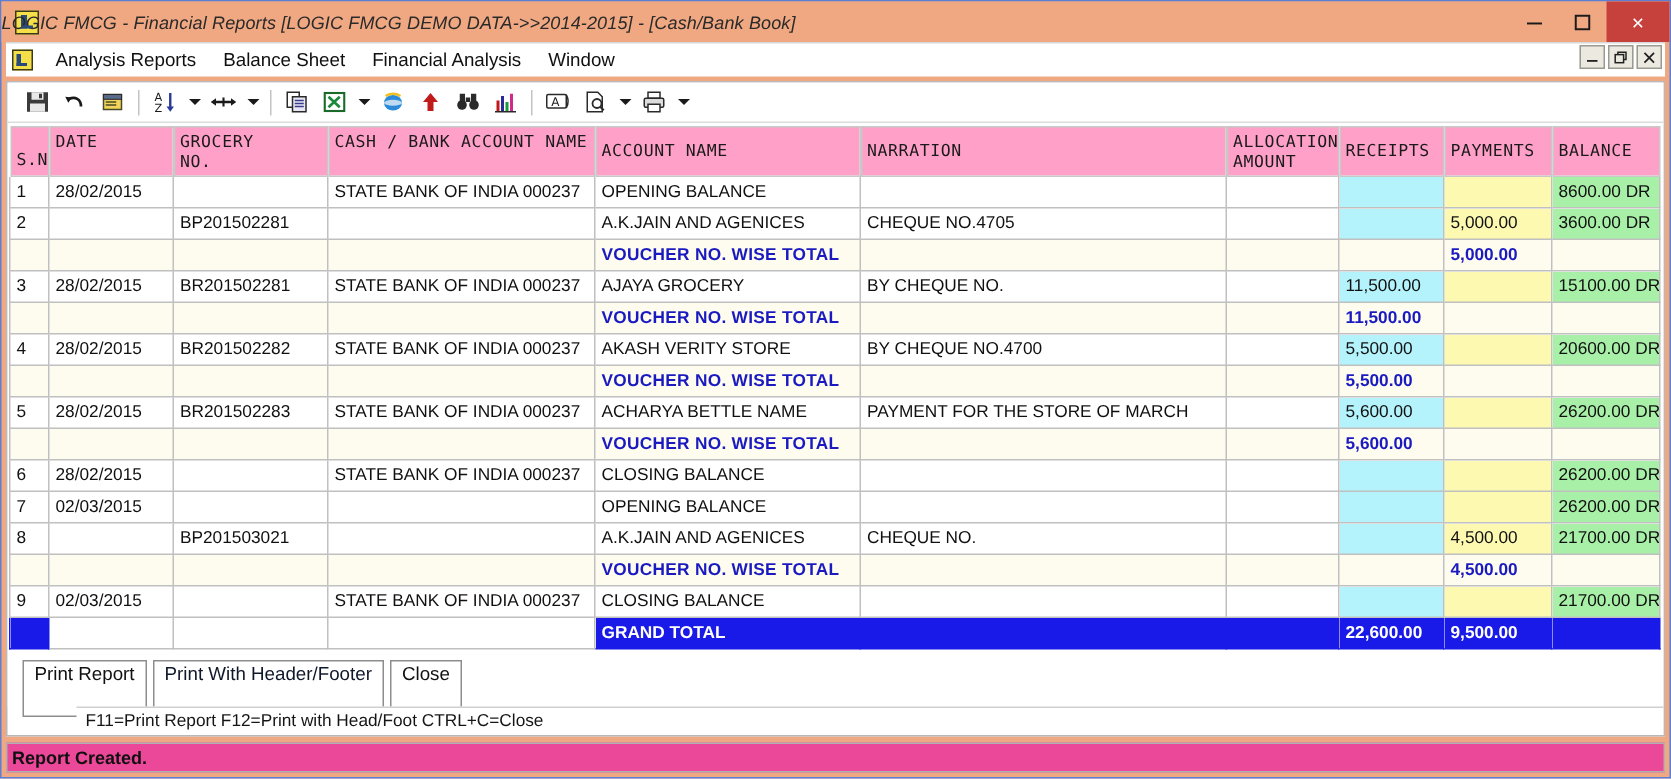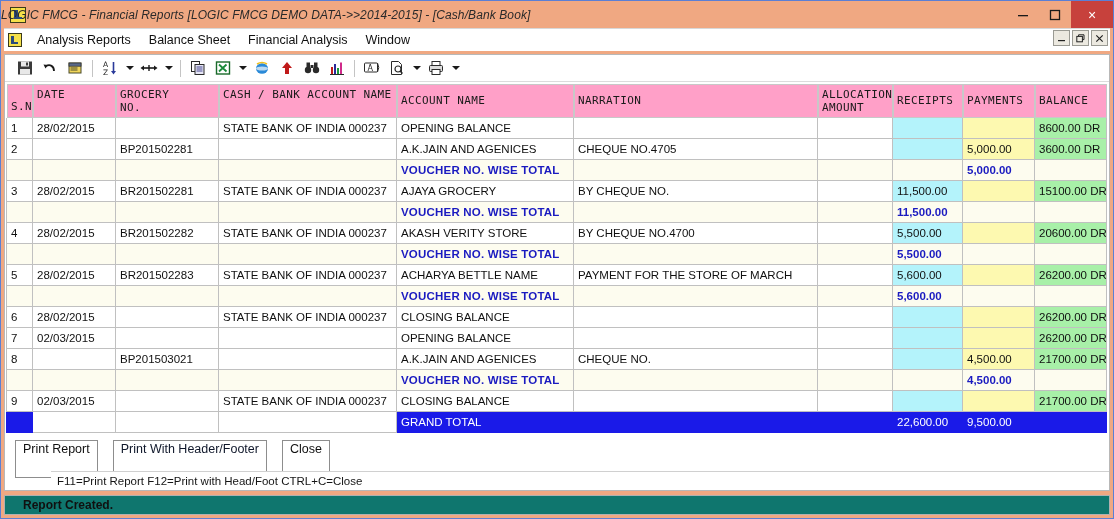--- a/index.html
+++ b/index.html
@@ -242,21 +242,21 @@
     font-weight: bold;
   }
   tr.vtotal td.c-receipts,
   tr.vtotal td.c-payments,
   tr.vtotal td.c-balance { background: #fdfcef; }
 
   
   tr.grand td {
     background: #1a1ae8;
     color: #ffffff;
-    font-weight: normal;
+    font-weight: bold;
     height: 21px;
     border-color: #1a1ae8;
   }
   tr.grand td.c-sno { background: #1a1ae8; }
   tr.grand td.plain { background: #ffffff; border-color: #c0c0c0; }
 
   
   .btnrow {
     flex: 0 0 24px; height: 24px;
     background: #ffffff;
@@ -264,21 +264,21 @@
     padding-left: 10px;
     border-top: 1px solid #ffffff;
   }
   .gbtn {
     font-family: "Liberation Sans", sans-serif;
     font-size: 12.5px;
     color: #101010;
     background: #ffffff;
     border: 1px solid #8d8d8d;
     padding: 2px 7px 21px 7px;
-    margin-right: 15px;
+    margin-right: 4px;
     cursor: default;
     line-height: 1.05;
   }
   .gbtn.disabled { color: #0f172a; }
 
   
   .hintbar {
     flex: 0 0 18px; height: 18px;
     background: #ffffff;
     border-top: 1px solid #d0d0d0;
@@ -287,25 +287,25 @@
     font-size: 11.5px;
     color: #151515;
     font-family: "Liberation Sans", sans-serif;
     margin-left: 46px;
   }
 
   
   .statusbar {
     flex: 0 0 20px; height: 20px;
     margin: 0 3px 3px 3px;
-    background: #0f766e;
+    background: #ec4899;
     border: 1px solid #b0b0b0;
     box-sizing: border-box;
     display: flex; align-items: center;
-    padding-left: 18px;
+    padding-left: 3px;
     font-size: 12px;
     font-weight: bold;
     color: #101010;
   }
 </style>
 </head>
 <body>
 
 <div class="app-window">
 

